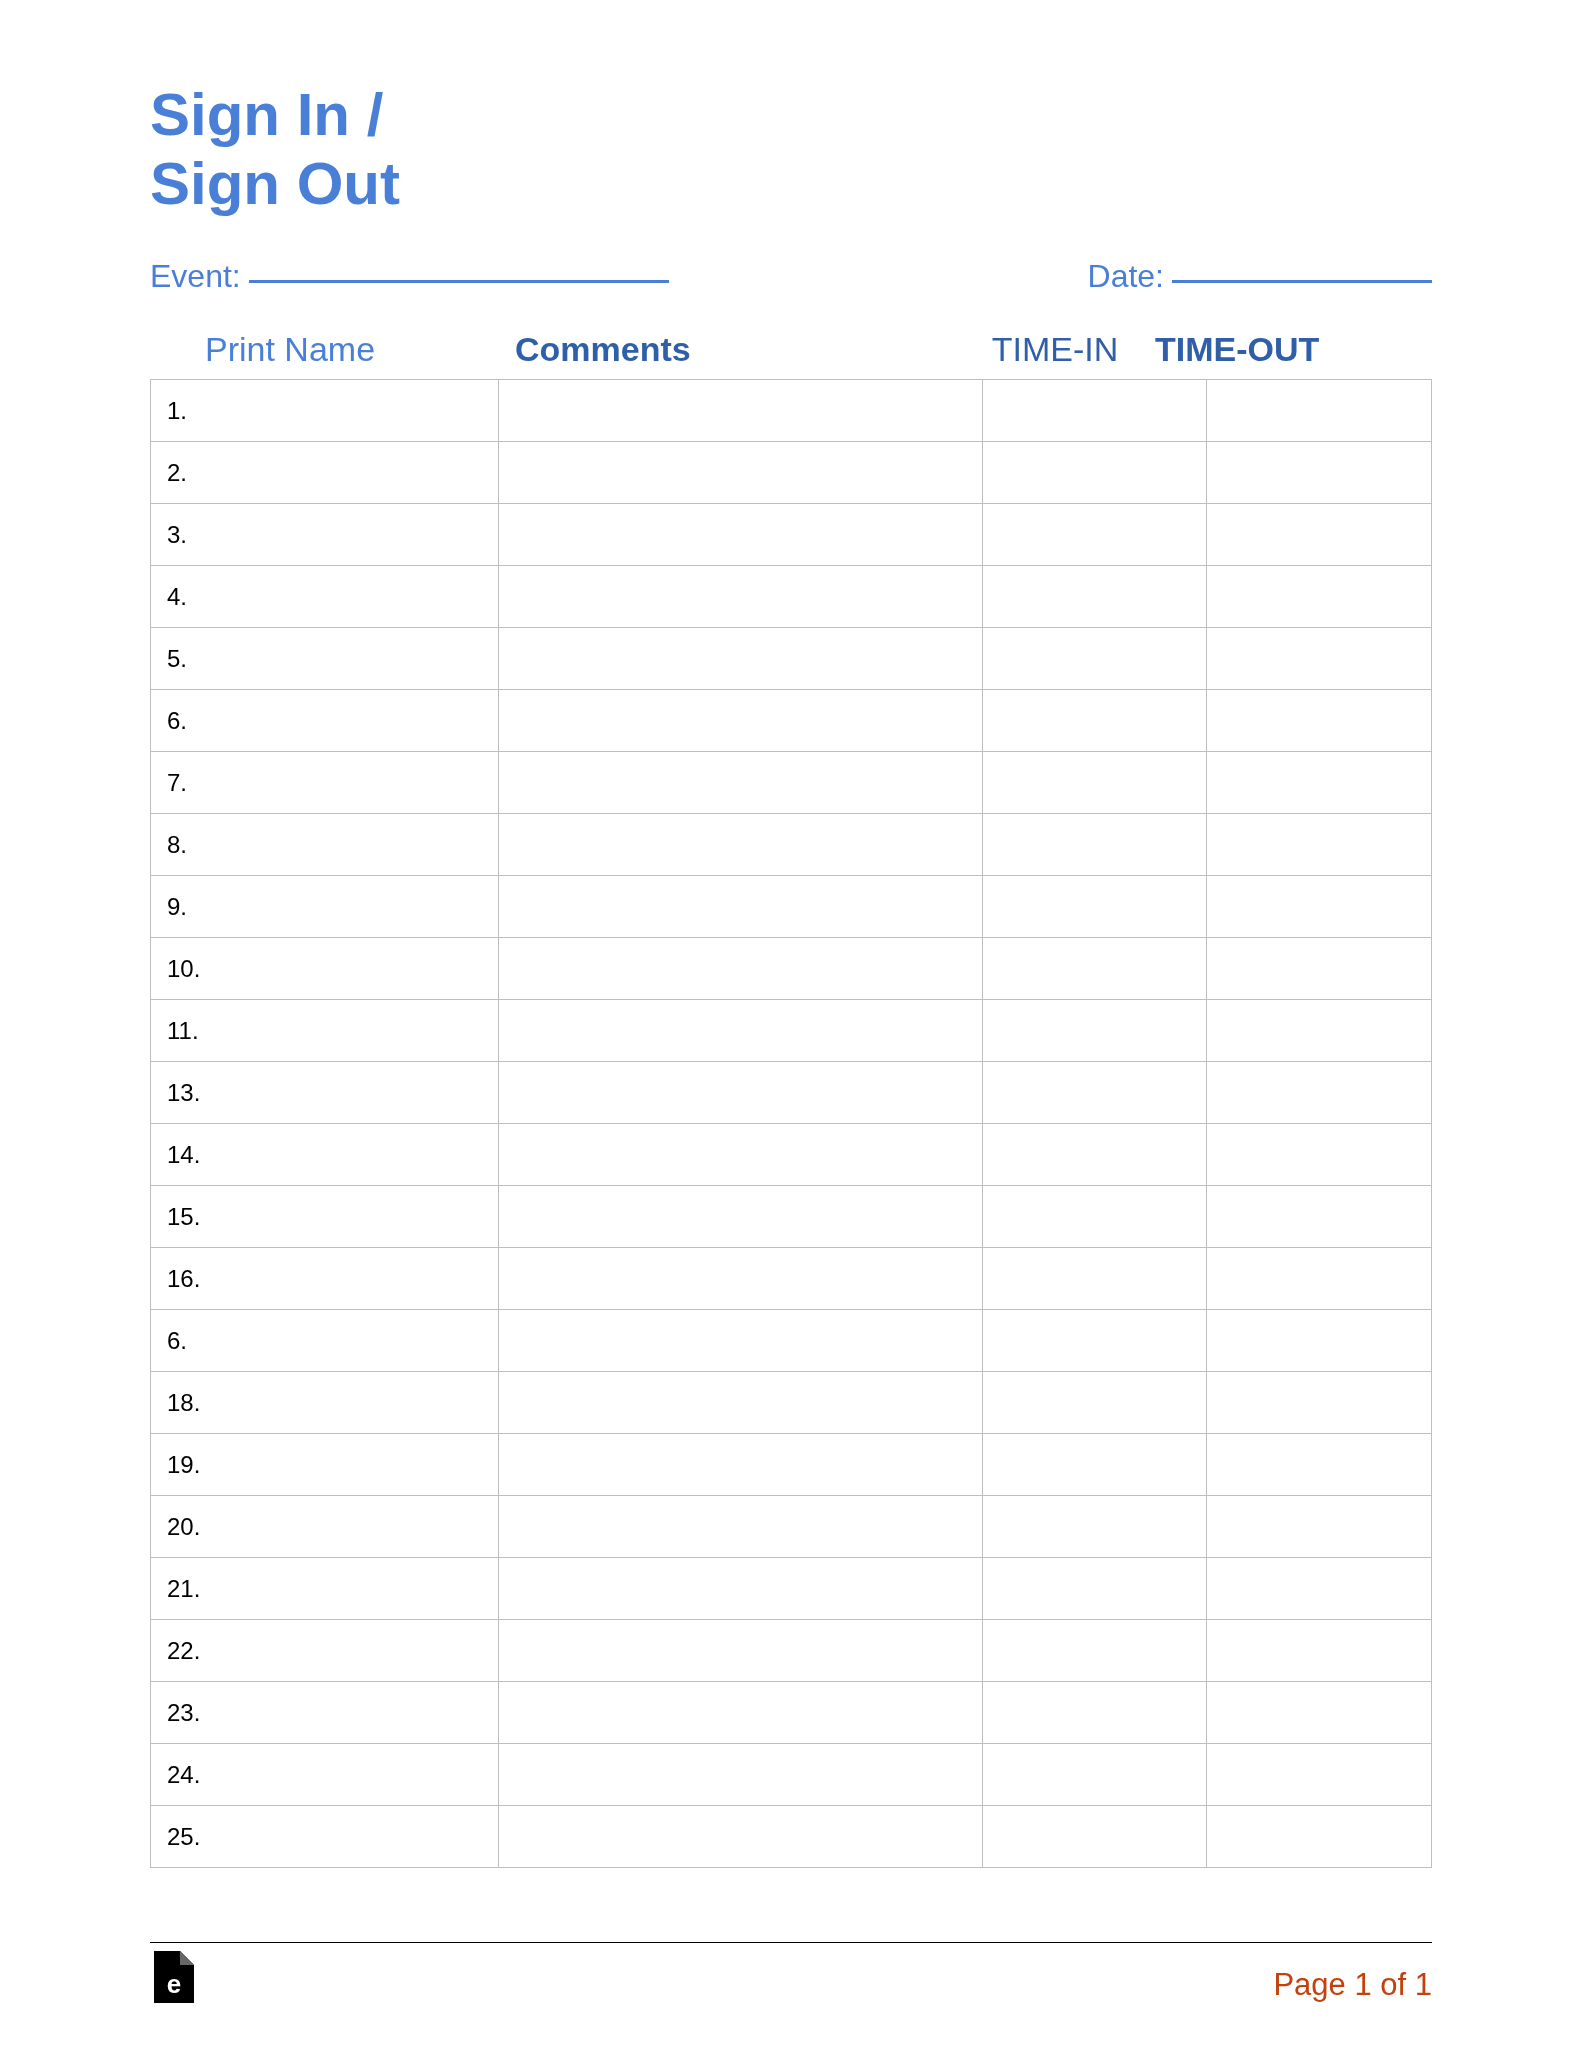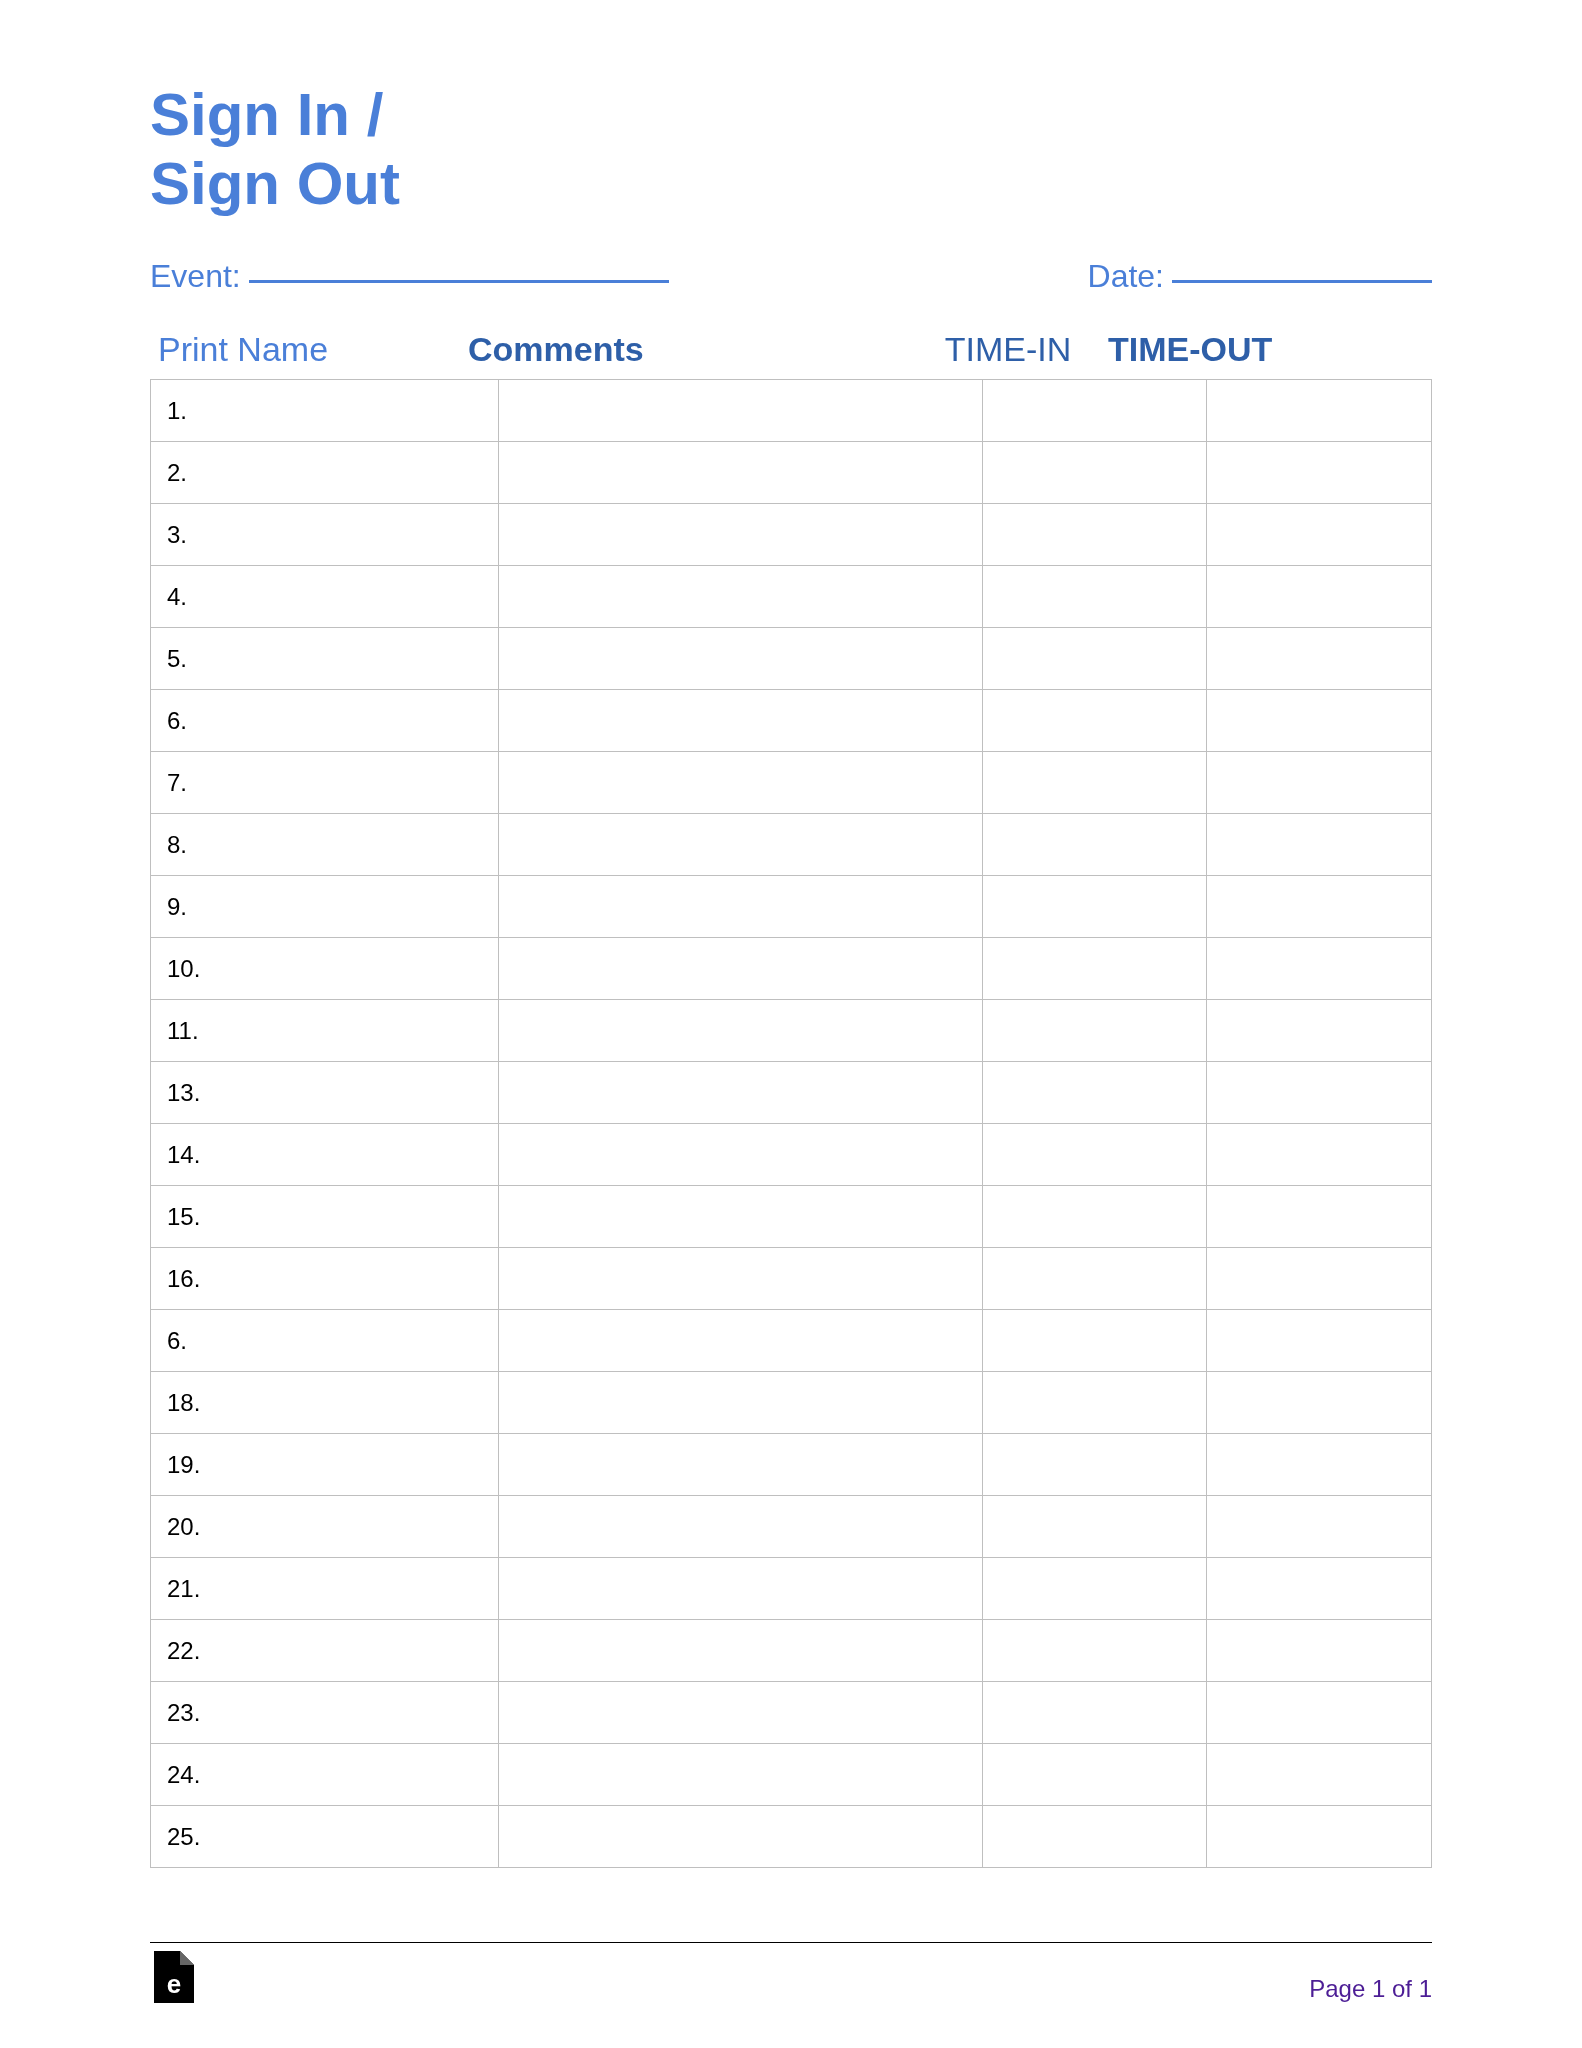--- a/index.html
+++ b/index.html
@@ -51,20 +51,21 @@
     .date-line {
       width: 260px;
     }
     .table-headers {
       display: flex;
       color: #2e5fa8;
       font-size: 34px;
       font-weight: 400;
       margin-bottom: 10px;
       padding-left: 8px;
+      margin-left: 47px;
     }
     .th-name {
       width: 310px;
       font-weight: 400;
       color: #4a7fd8;
     }
     .th-comments {
       width: 440px;
       font-weight: 700;
     }
@@ -110,22 +111,22 @@
       justify-content: space-between;
       align-items: flex-end;
       border-top: 1px solid #000;
       padding-top: 8px;
     }
     .logo-icon {
       width: 44px;
       height: 52px;
     }
     .page-number {
-      font-size: 24px;
-      color: #4c1d95;
+      font-size: 31px;
+      color: #c2410c;
     }
   </style>
 </head>
 <body>
 
 <div class="page">
   <div class="title">
     <div>Sign In /</div>
     <div>Sign Out</div>
   </div>

